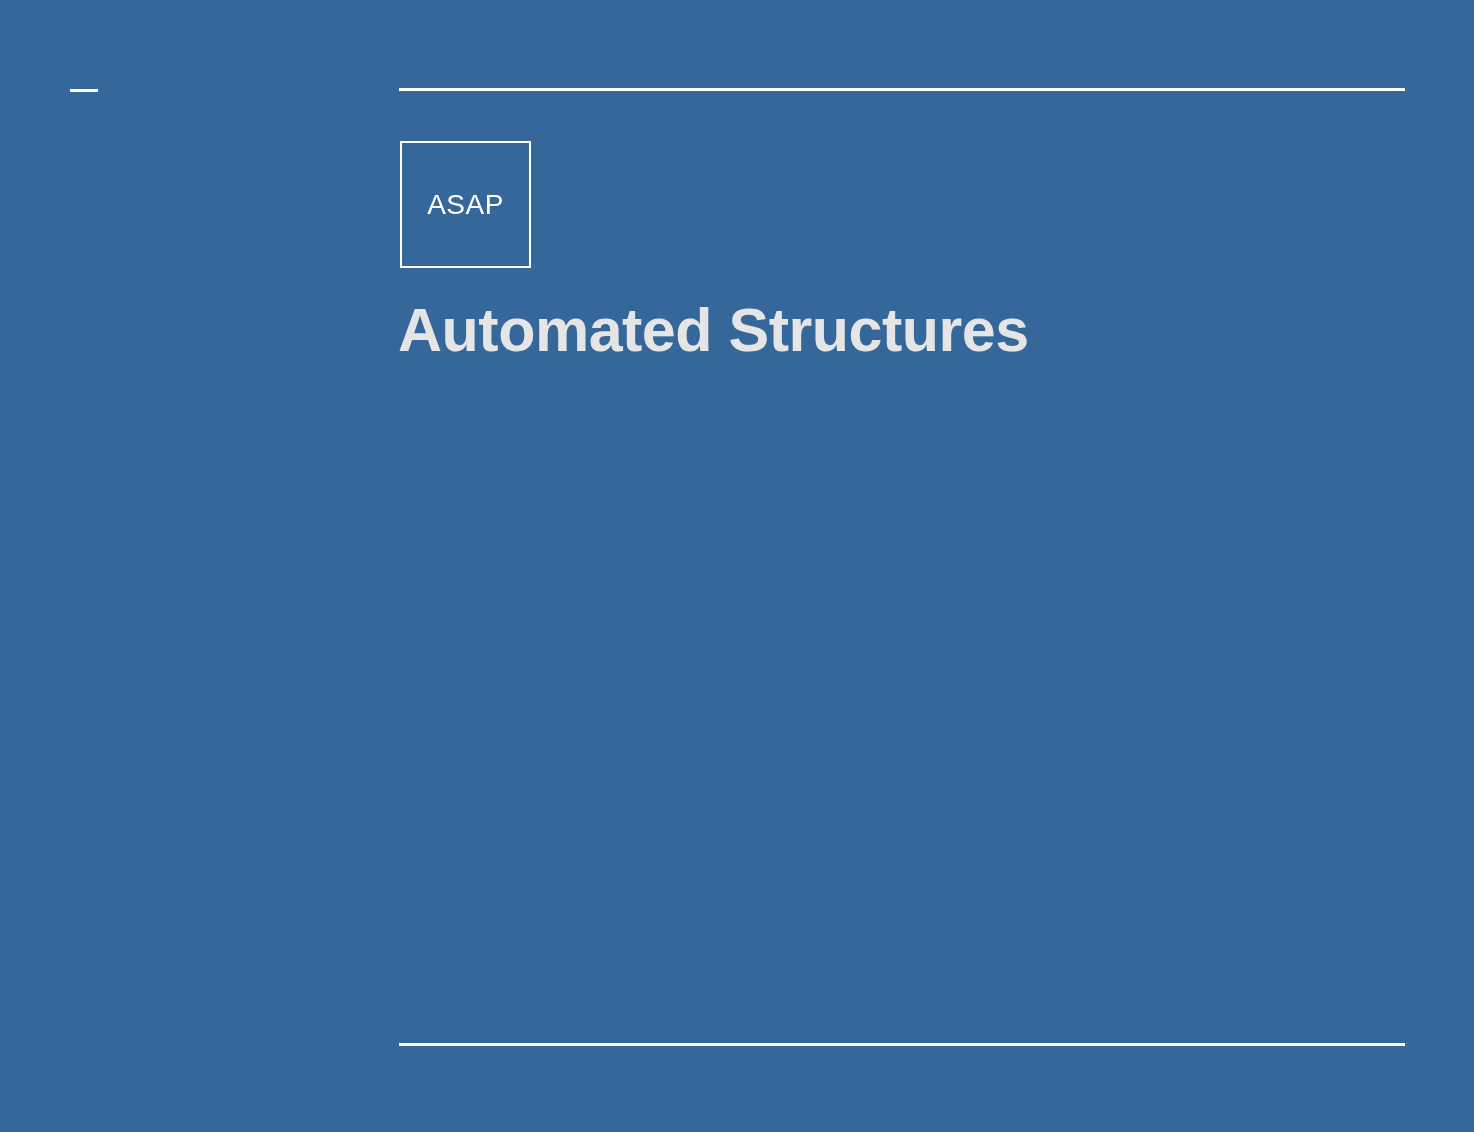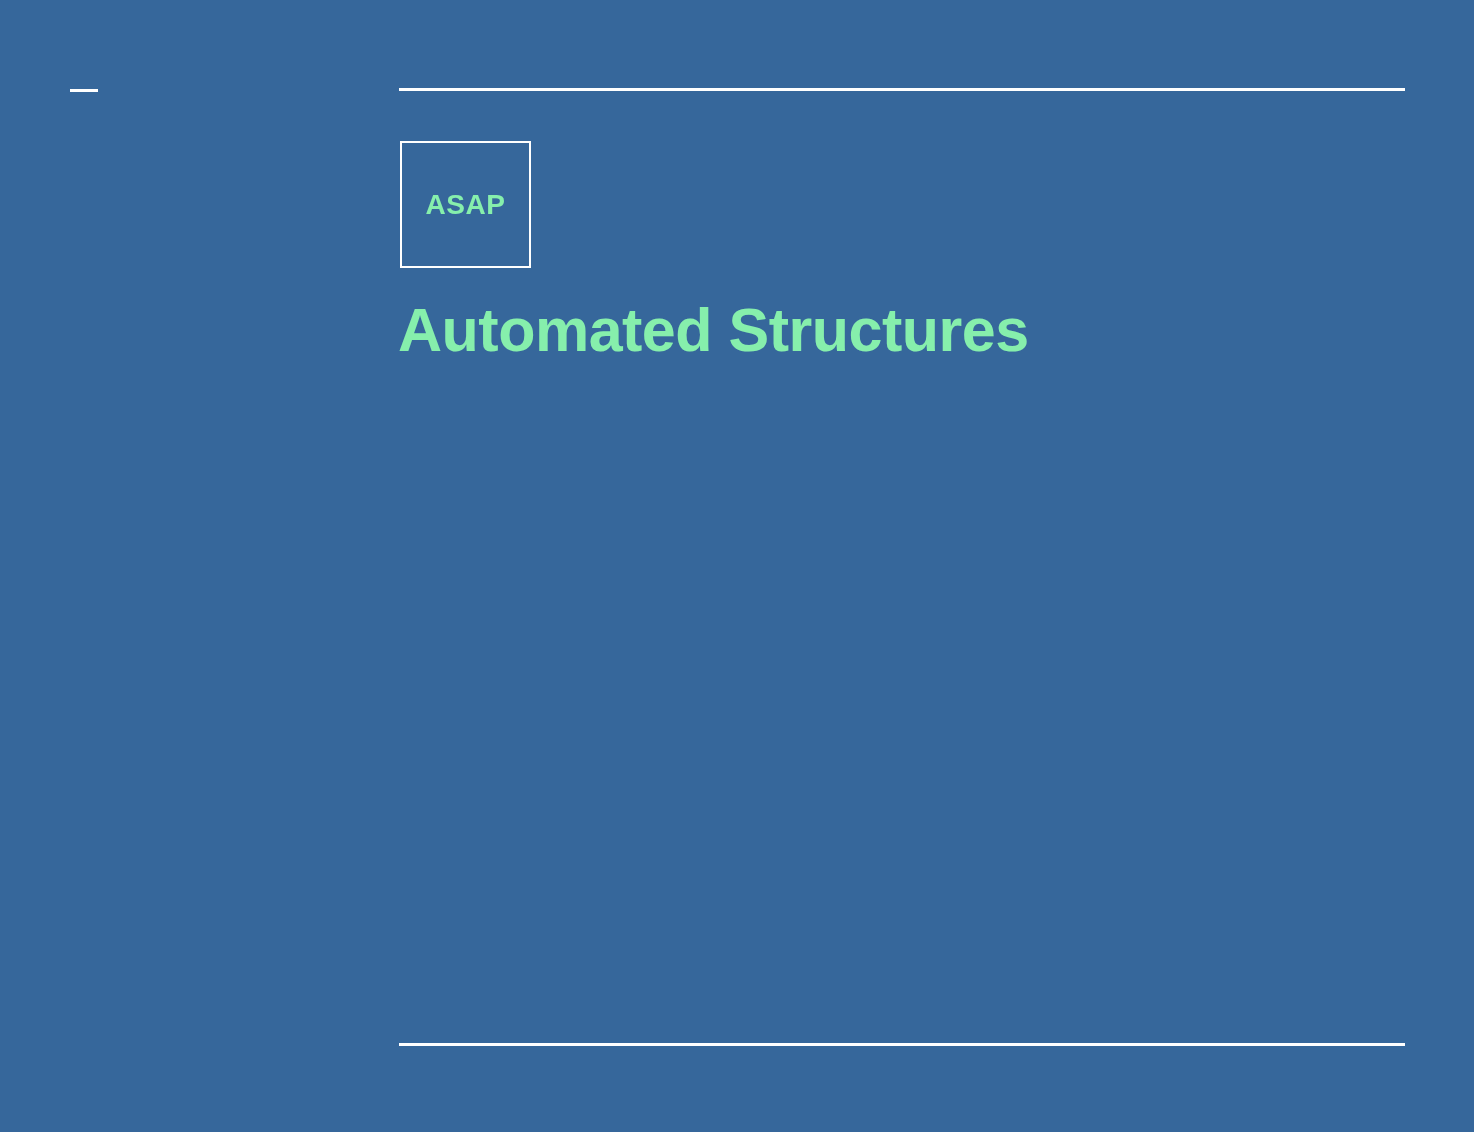--- a/index.html
+++ b/index.html
@@ -49,37 +49,37 @@
     top: 141px;
     width: 131px;
     height: 127px;
     box-sizing: border-box;
     border: 2px solid #ffffff;
     display: flex;
     align-items: center;
     justify-content: center;
   }
   .logo-text {
-    color: #86efac;
+    color: #ffffff;
     font-size: 28px;
-    font-weight: bold;
+    font-weight: normal;
     letter-spacing: 0.5px;
     line-height: 1;
     font-family: "Liberation Sans", sans-serif;
   }
 
   
   .title-block {
     position: absolute;
     left: 398px;
     top: 288px;
     width: 1010px;
   }
   .title-line {
-    color: #86efac;
+    color: #e5e5e5;
     font-size: 61px;
     font-weight: bold;
     line-height: 84px;
     letter-spacing: -0.5px;
     white-space: nowrap;
     font-family: "Liberation Sans", sans-serif;
   }
 </style>
 </head>
 <body>

